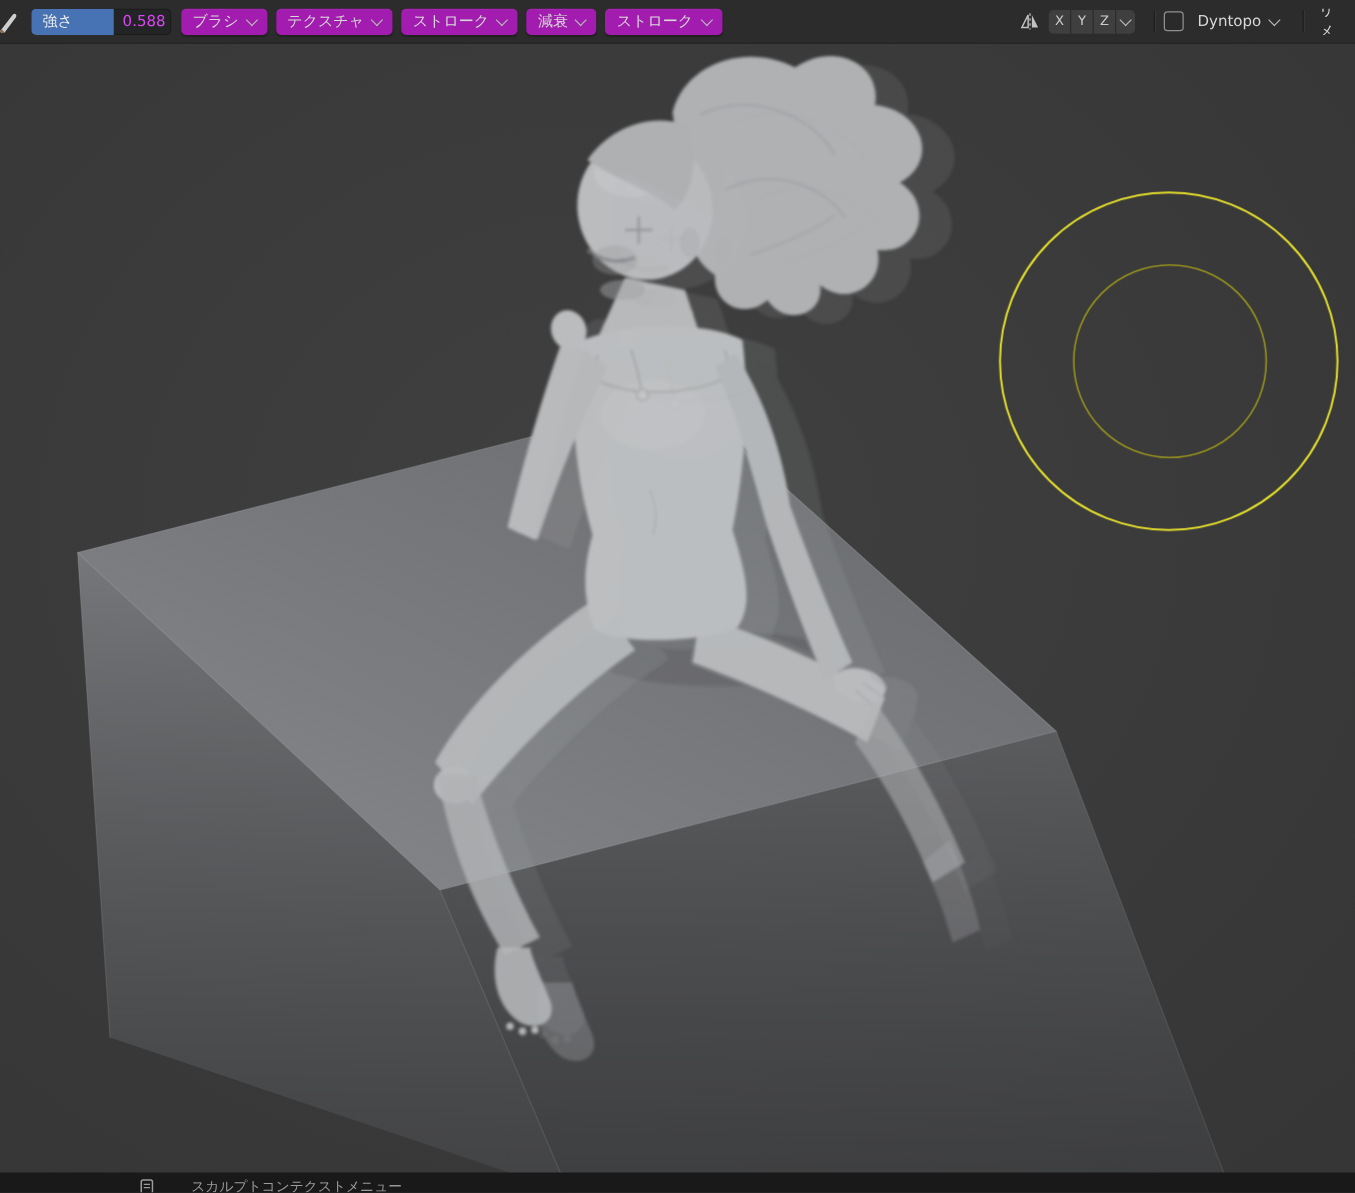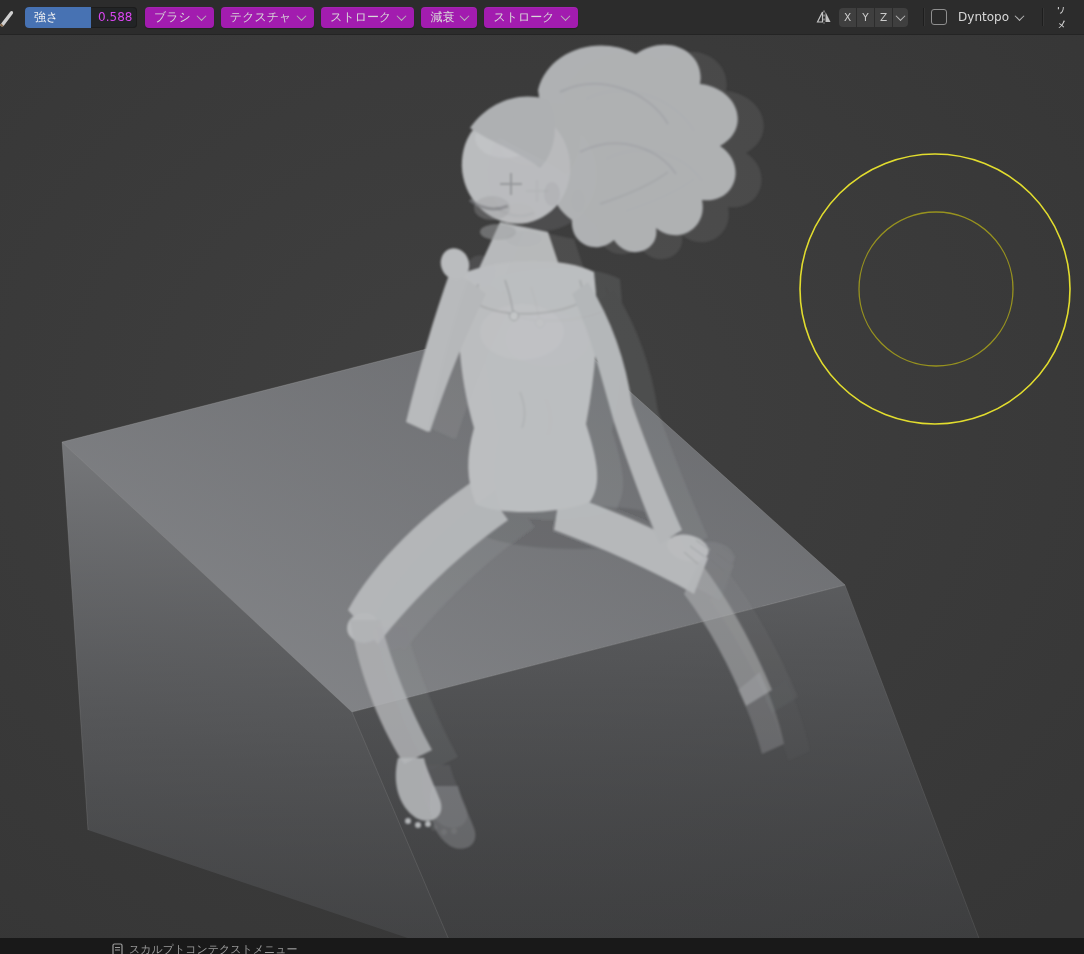--- a/index.html
+++ b/index.html
@@ -36,21 +36,21 @@
   .checkbox{width:14px;height:14px;border:1px solid #8f8f8f;border-radius:3px;background:#2a2a2a;
             flex:0 0 auto;margin-right:6px;}
   .remesh-wrap{flex:0 0 auto;overflow:hidden;max-width:30px;}
 
   
   .viewport{position:absolute;top:32px;left:0;width:1084px;height:922px;}
   .viewport svg{display:block;}
 
   
   .statusbar{position:absolute;left:0;bottom:0;width:1084px;height:16px;background:#191919;
-             z-index:6;overflow:hidden;display:flex;align-items:flex-start;}
+             z-index:6;overflow:hidden;display:flex;align-items:flex-start;gap:24px;}
   .statusbar .sb-icon{margin-left:112px;margin-top:3px;flex:0 0 auto;}
   .statusbar .sb-label{margin-left:6px;margin-top:4px;font-size:11px;color:#9c9c9c;white-space:nowrap;}
 </style>
 </head>
 <body>
 
 <div class="header">
 
   <div class="tool-icon">
     <svg width="20" height="22" viewBox="0 0 20 22">

